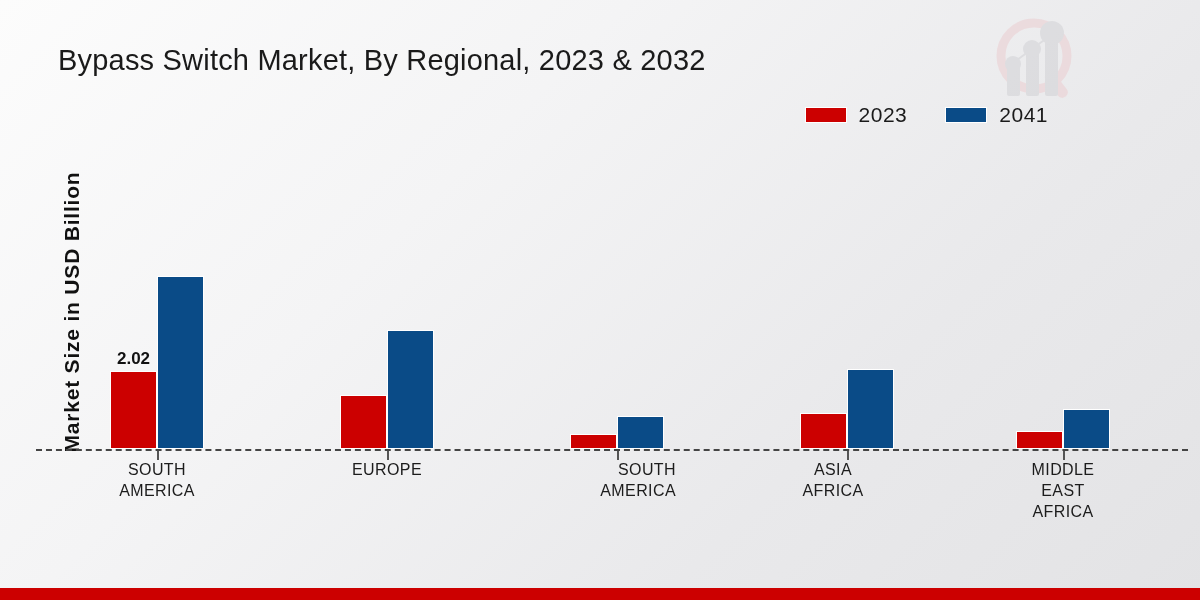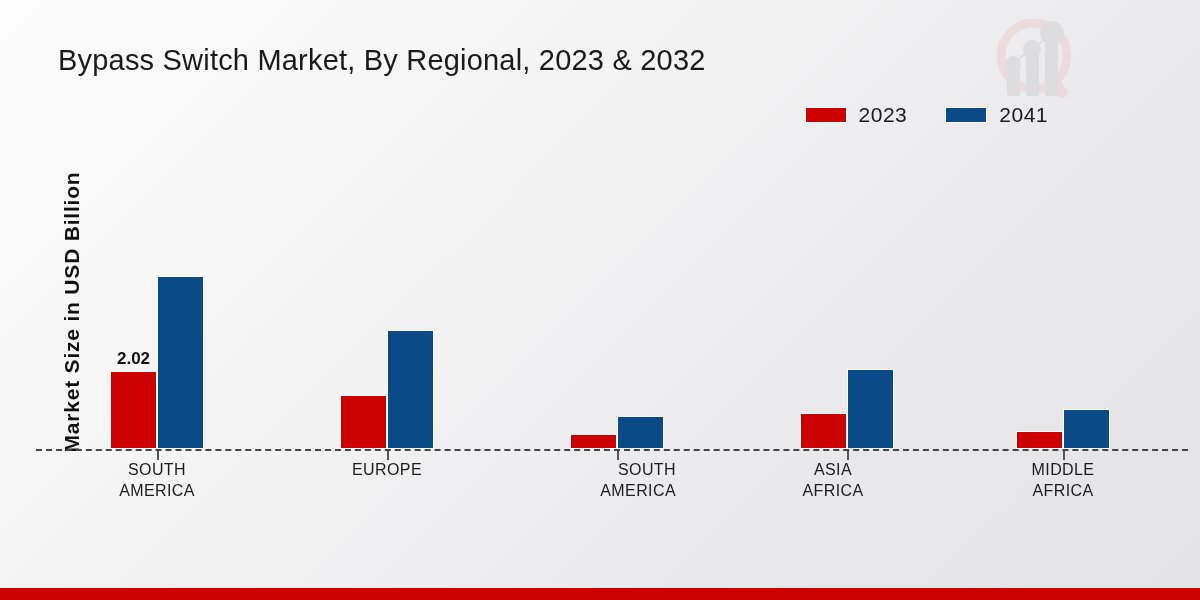--- a/index.html
+++ b/index.html
@@ -231,19 +231,20 @@
           <div>AMERICA</div>
         </div>
         <div class="tick" style="left: 847px;"></div>
         <div class="cat-label" style="left: 743px;">
           <div>ASIA</div>
           <div>AFRICA</div>
         </div>
         <div class="tick" style="left: 1063px;"></div>
         <div class="cat-label" style="left: 973px;">
           <div>MIDDLE</div>
+          <div>EAST</div>
           <div>AFRICA</div>
         </div>
       </div>
   </div>
 
   <div id="bottom-bar" style="background:#CC0000"></div>
 </div>
 
 </body></html>

